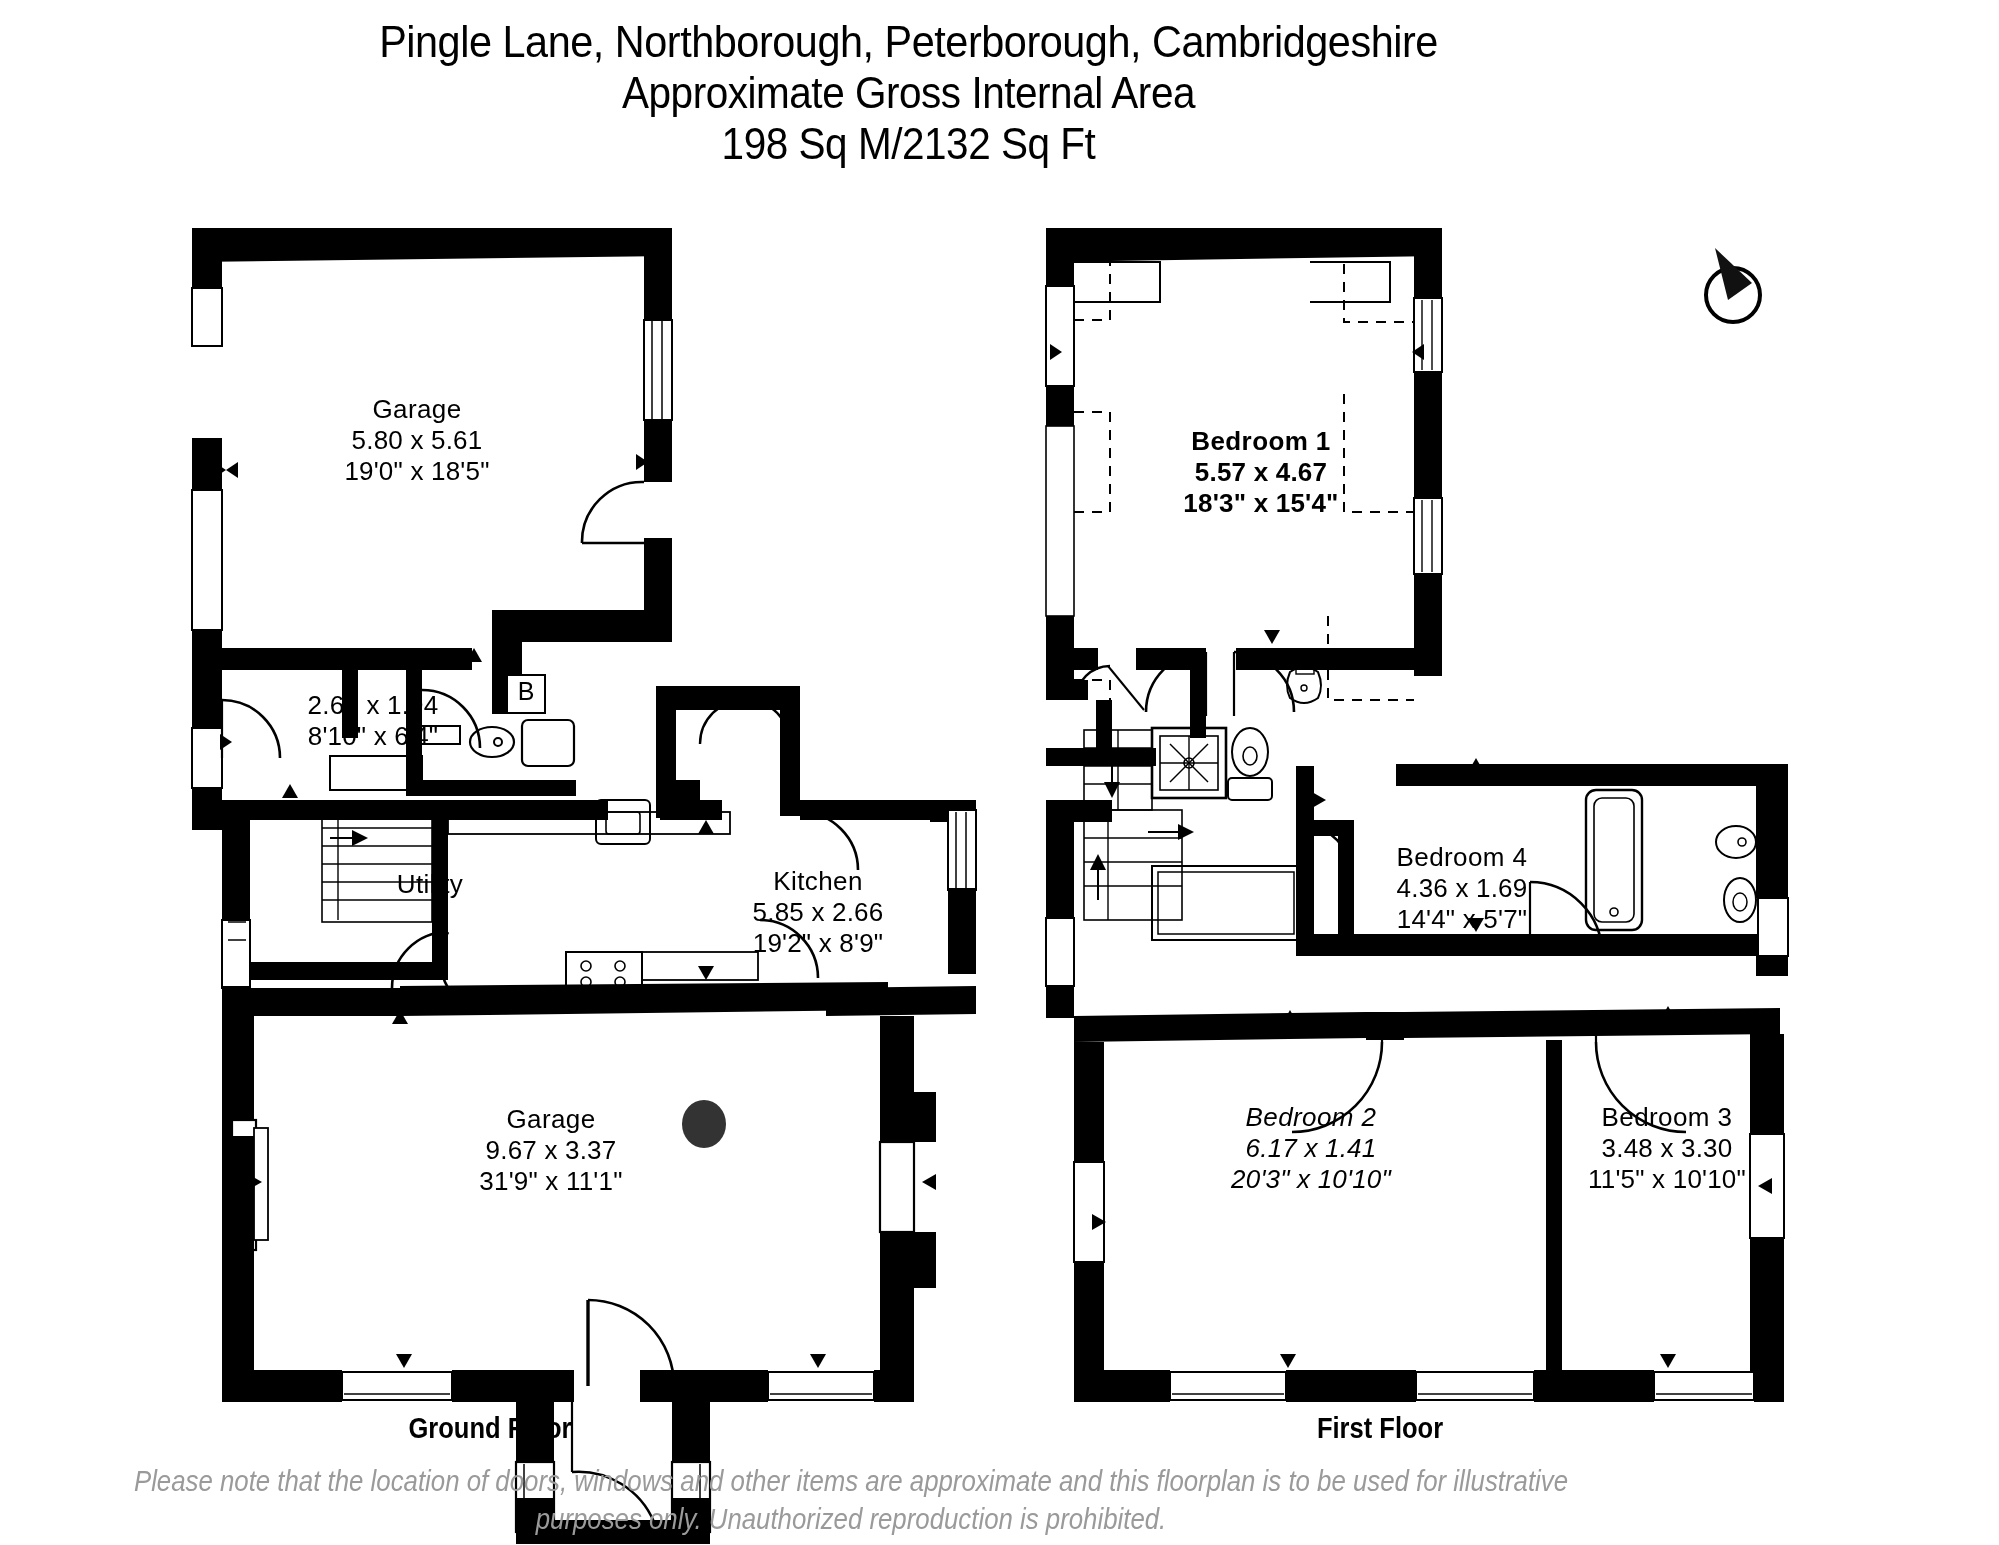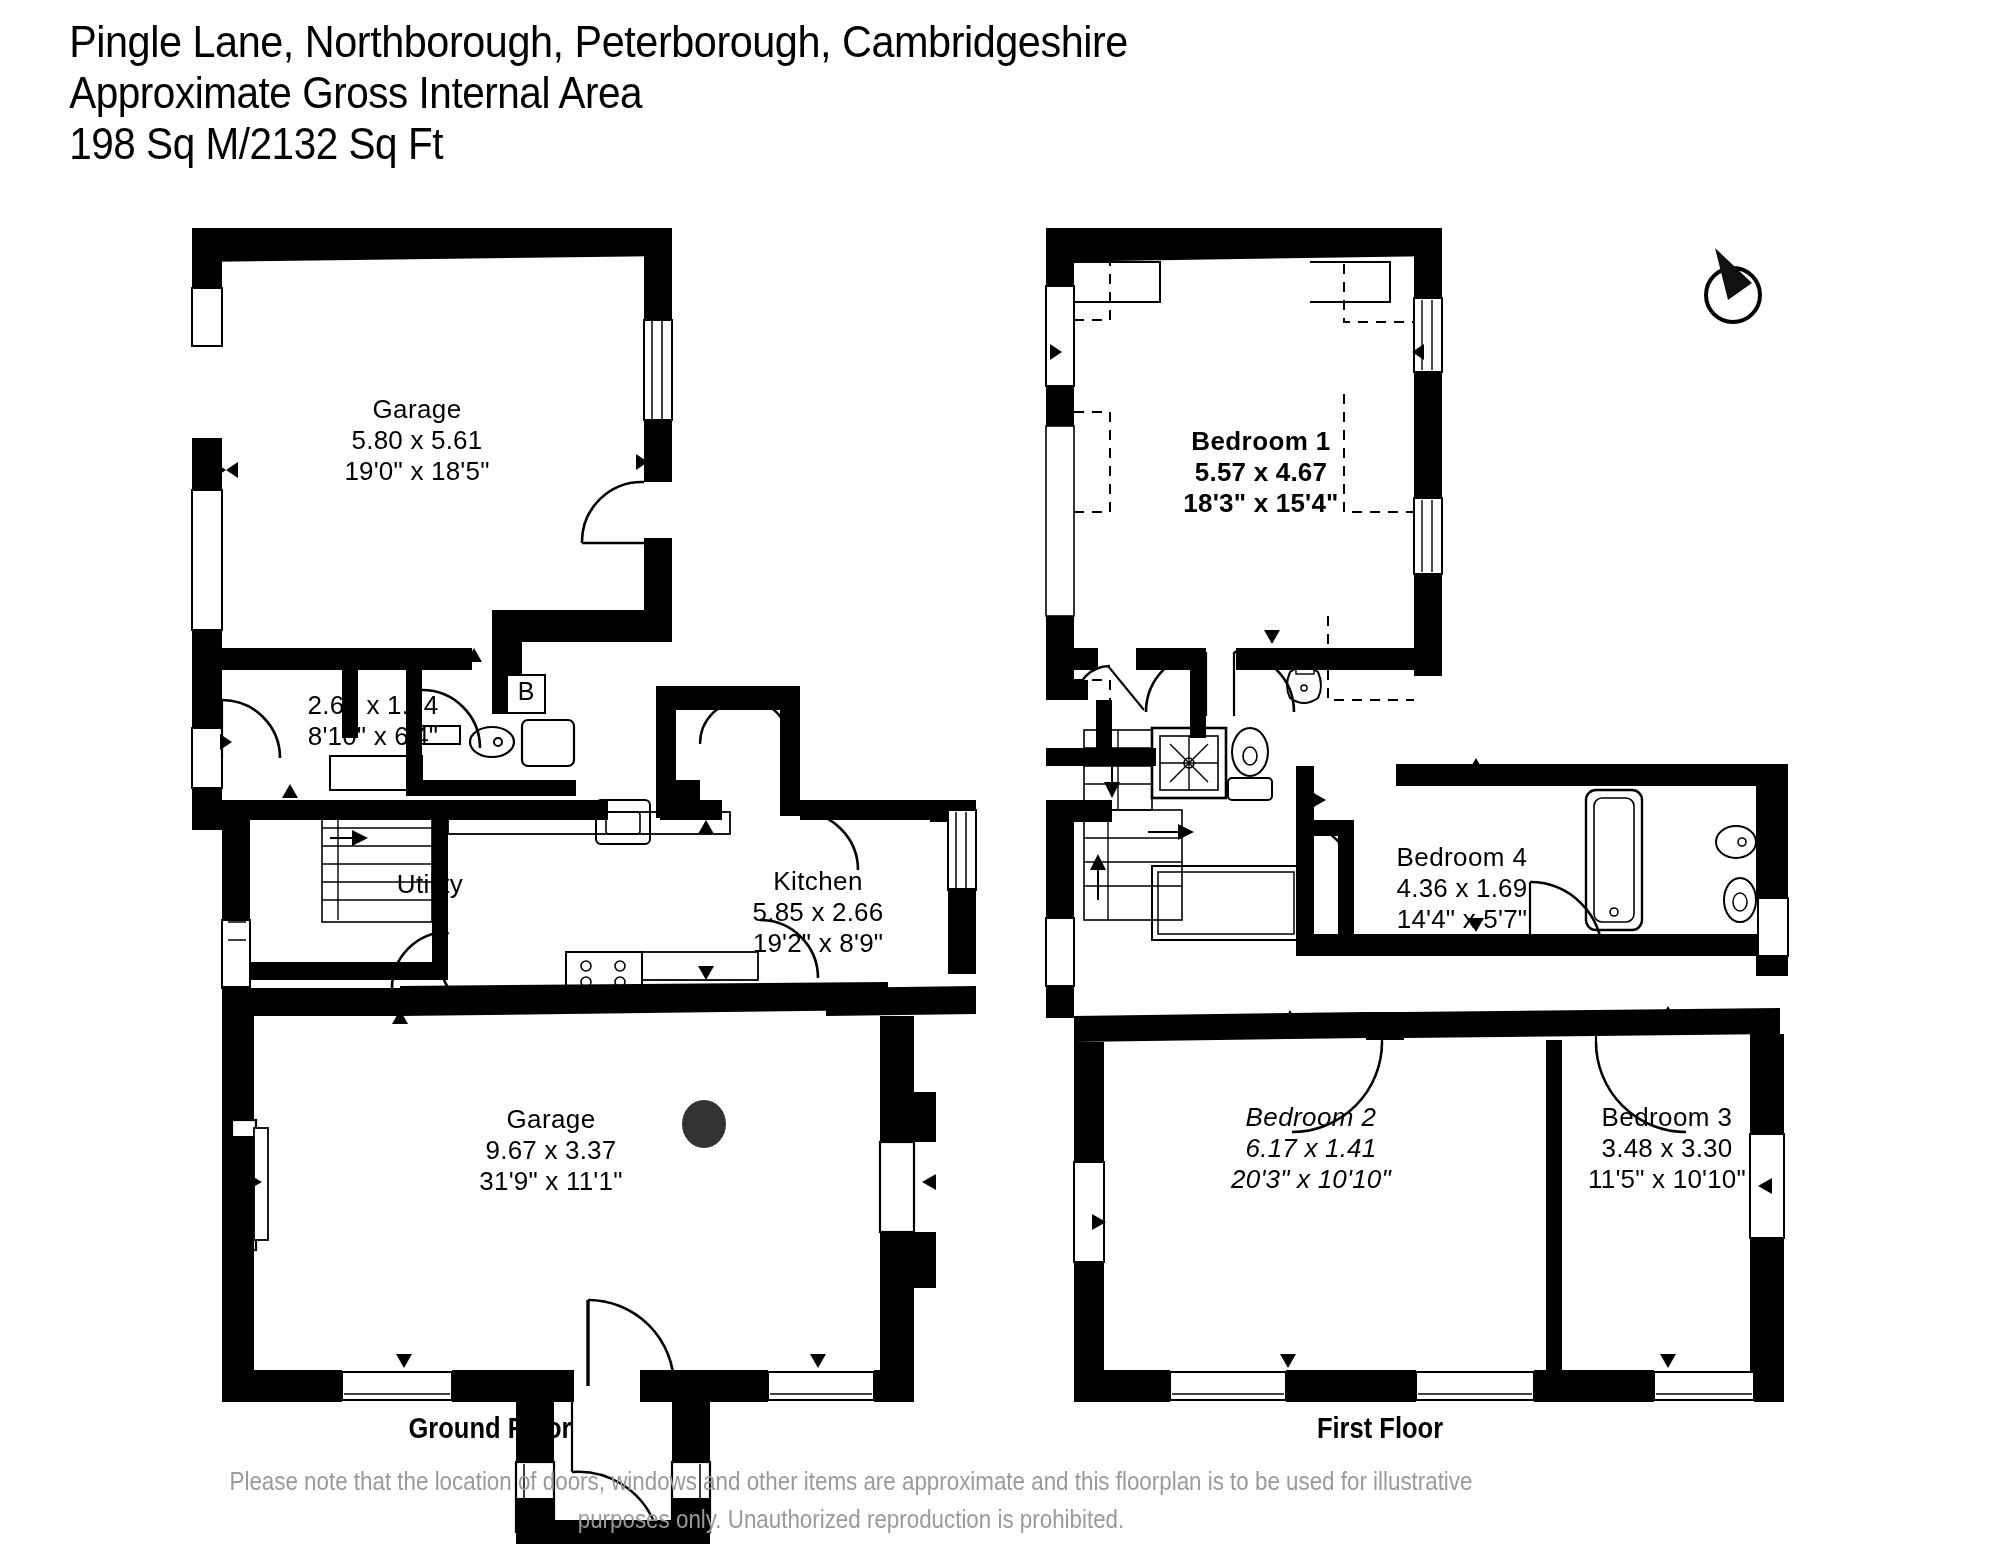--- a/index.html
+++ b/index.html
@@ -18,21 +18,23 @@
     position: absolute;
     left: 0; top: 0;
     width: 1999px;
     height: 1545px;
   }
   .title-block {
     position: absolute;
     left: 0;
     top: 16px;
     width: 1729px;
+    text-align: center;
     color: #000;
+    padding-left: 44px;
   }
   .title-line {
     font-family: "Liberation Sans", sans-serif;
     font-size: 44px;
     line-height: 51px;
     letter-spacing: -0.5px;
     font-weight: 400;
     transform: scaleX(0.92);
     transform-origin: center center;
     white-space: nowrap;
@@ -63,22 +65,23 @@
   #first-caption  { left: 1200px; top: 1412px; width: 360px; }
 
   .disclaimer {
     position: absolute;
     left: 0;
     top: 1462px;
     width: 1702px;
     text-align: center;
     color: #9a9a9a;
     font-family: "Liberation Sans", sans-serif;
-    font-size: 26px;
+    font-size: 30px;
     line-height: 38px;
+    font-style: italic;
   }
   .disclaimer div {
     transform: scaleX(0.86);
     white-space: nowrap;
   }
 
   
   .room-label {
     position: absolute;
     text-align: center;

